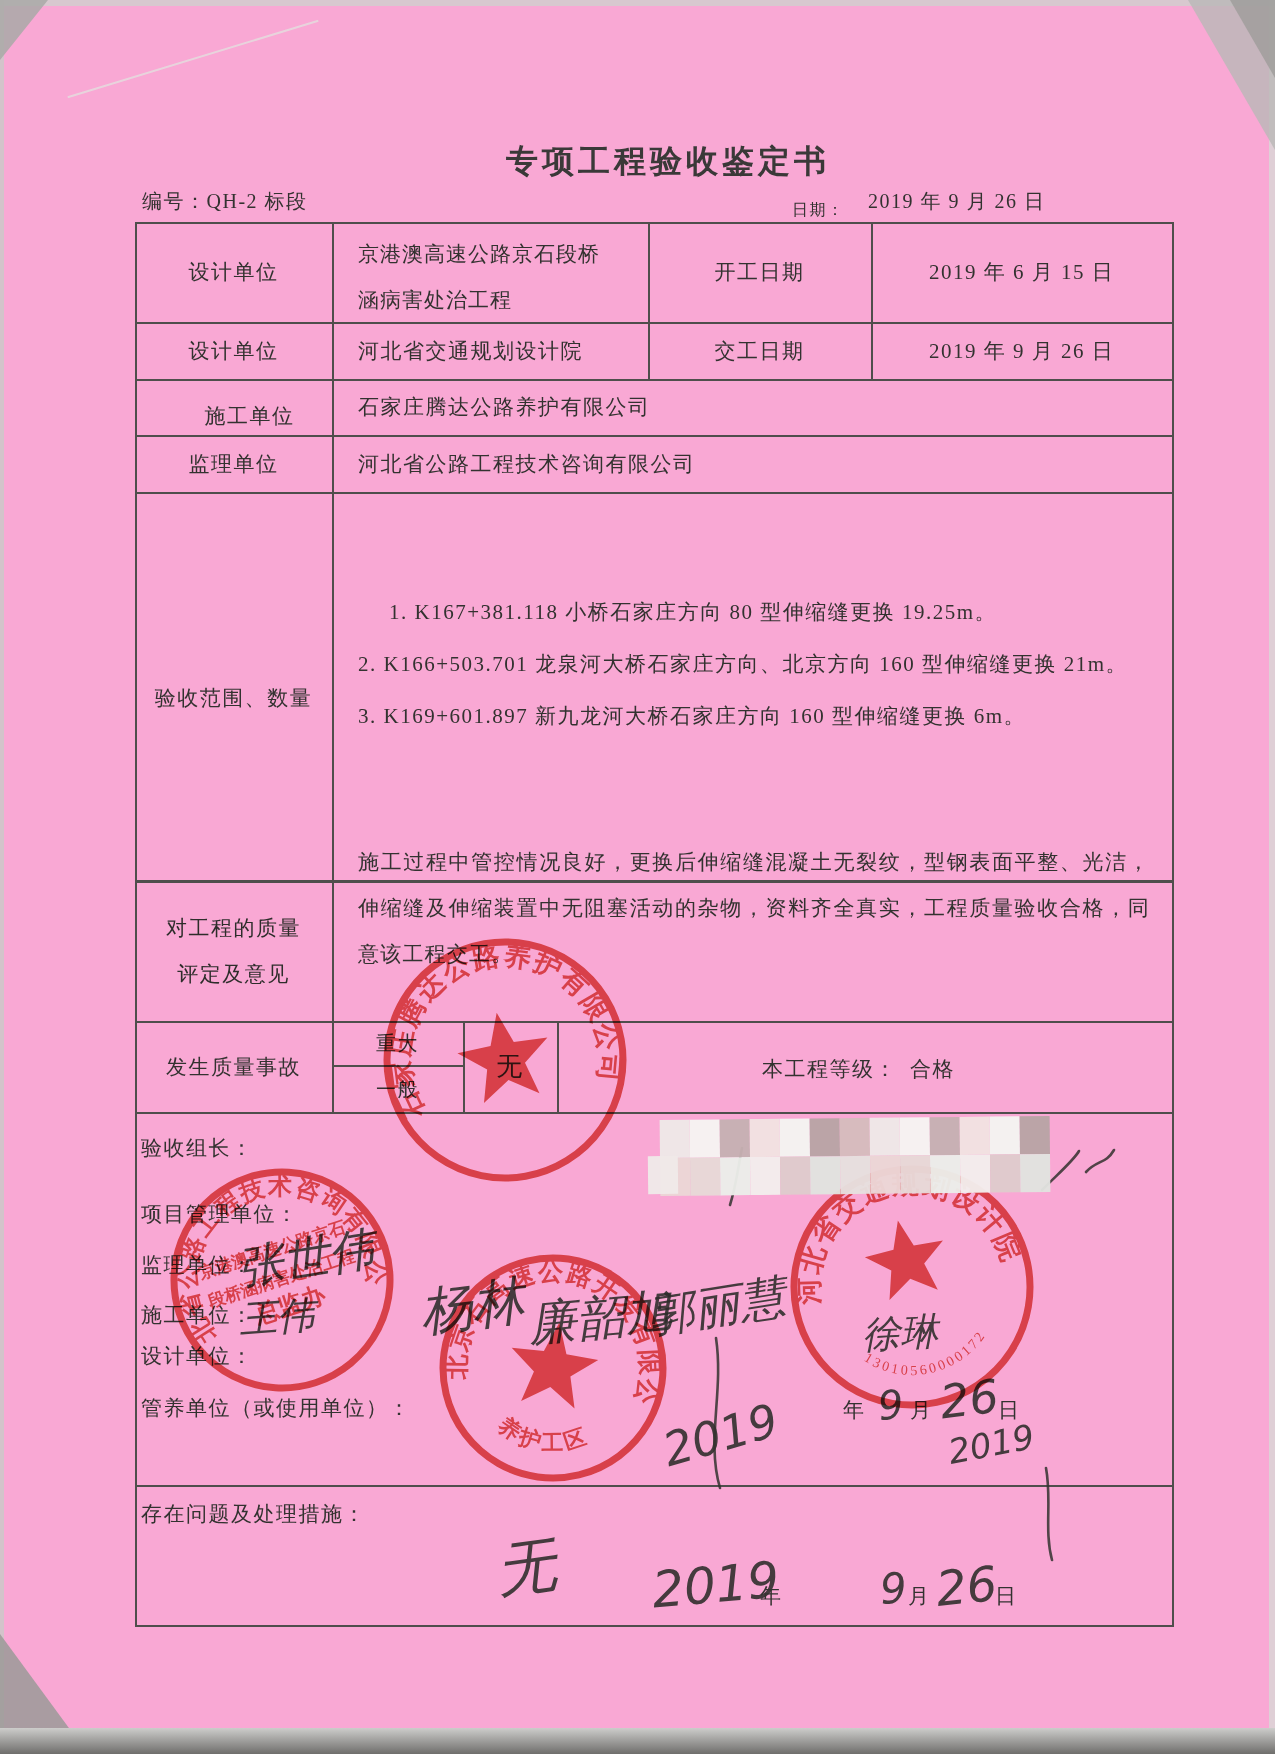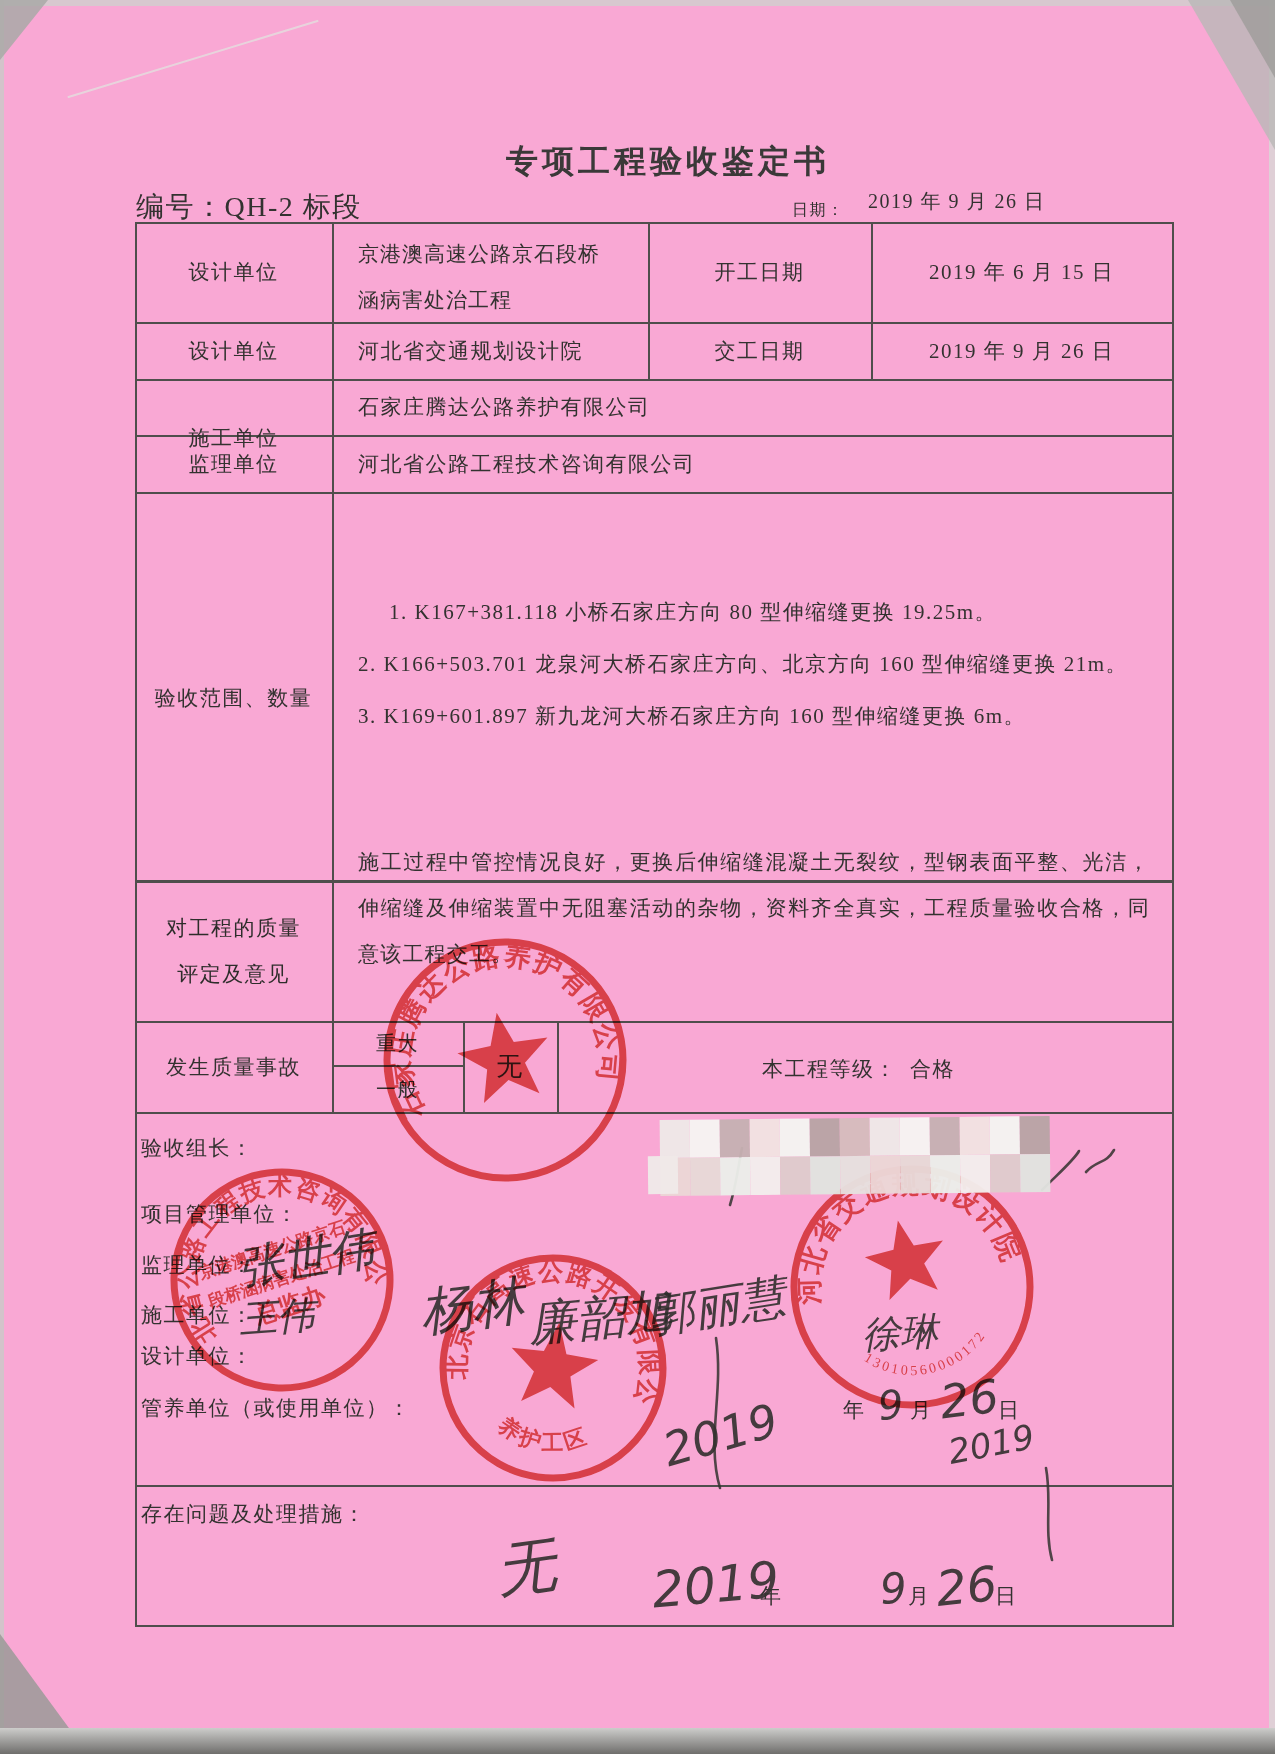--- a/index.html
+++ b/index.html
@@ -21,21 +21,21 @@
   .mosaic div{width:29px;height:38px;}
   .edge{position:absolute;}
   svg text{font-family:"Liberation Serif","DejaVu Serif",serif;}
 </style>
 </head>
 <body>
 
 <div id="page">
 
   <div class="title" style="left:506px;top:140px;">专项工程验收鉴定书</div>
-  <div class="txt" style="left:136px;top:188px;font-size:28px;">编号：QH-2 标段</div>
+  <div class="txt" style="left:142px;top:188px;font-size:20px;">编号：QH-2 标段</div>
   <div class="txt" style="left:792px;top:200px;font-size:16px;">日期：</div>
   <div class="txt" style="left:868px;top:188px;font-size:20px;">2019 年 9 月 26 日</div>
 
   <div class="hline" style="left:135px;top:222px;width:1039px;"></div>
   <div class="hline" style="left:135px;top:322px;width:1039px;height:1.5px;"></div>
   <div class="hline" style="left:135px;top:379px;width:1039px;height:1.5px;"></div>
   <div class="hline" style="left:135px;top:435px;width:1039px;height:1.5px;"></div>
   <div class="hline" style="left:135px;top:492px;width:1039px;height:1.5px;"></div>
   <div class="hline" style="left:135px;top:880px;width:1039px;height:2.5px;"></div>
   <div class="hline" style="left:135px;top:1021px;width:1039px;"></div>
@@ -54,21 +54,21 @@
   <div class="cell" style="left:135px;top:222px;width:197px;height:100px;">设计单位</div>
   <div class="para" style="left:358px;top:231px;width:252px;line-height:46px;letter-spacing:1px;">京港澳高速公路京石段桥涵病害处治工程</div>
   <div class="cell" style="left:648px;top:222px;width:223px;height:100px;">开工日期</div>
   <div class="cell" style="left:871px;top:222px;width:301px;height:100px;">2019 年 6 月 15 日</div>
 
   <div class="cell" style="left:135px;top:322px;width:197px;height:57px;">设计单位</div>
   <div class="cell left" style="left:358px;top:322px;width:280px;height:57px;">河北省交通规划设计院</div>
   <div class="cell" style="left:648px;top:322px;width:223px;height:57px;">交工日期</div>
   <div class="cell" style="left:871px;top:322px;width:301px;height:57px;">2019 年 9 月 26 日</div>
 
-  <div class="cell" style="left:135px;top:379px;width:197px;height:74px;margin-top:22px;">施工单位</div>
+  <div class="cell" style="left:151px;top:379px;width:197px;height:74px;">施工单位</div>
   <div class="cell left" style="left:358px;top:379px;width:600px;height:56px;">石家庄腾达公路养护有限公司</div>
   <div class="cell" style="left:135px;top:435px;width:197px;height:57px;">监理单位</div>
   <div class="cell left" style="left:358px;top:435px;width:600px;height:57px;">河北省公路工程技术咨询有限公司</div>
 
   <div class="cell" style="left:135px;top:492px;width:197px;height:389px;padding-top:22px;box-sizing:border-box;">验收范围、数量</div>
   <div class="txt" style="left:358px;top:598px;margin-left:31px;">1. K167+381.118 小桥石家庄方向 80 型伸缩缝更换 19.25m。</div>
   <div class="txt" style="left:358px;top:650px;">2. K166+503.701 龙泉河大桥石家庄方向、北京方向 160 型伸缩缝更换 21m。</div>
   <div class="txt" style="left:358px;top:702px;">3. K169+601.897 新九龙河大桥石家庄方向 160 型伸缩缝更换 6m。</div>
 
   <div class="abs" style="left:135px;top:905px;width:197px;text-align:center;font-size:21px;

